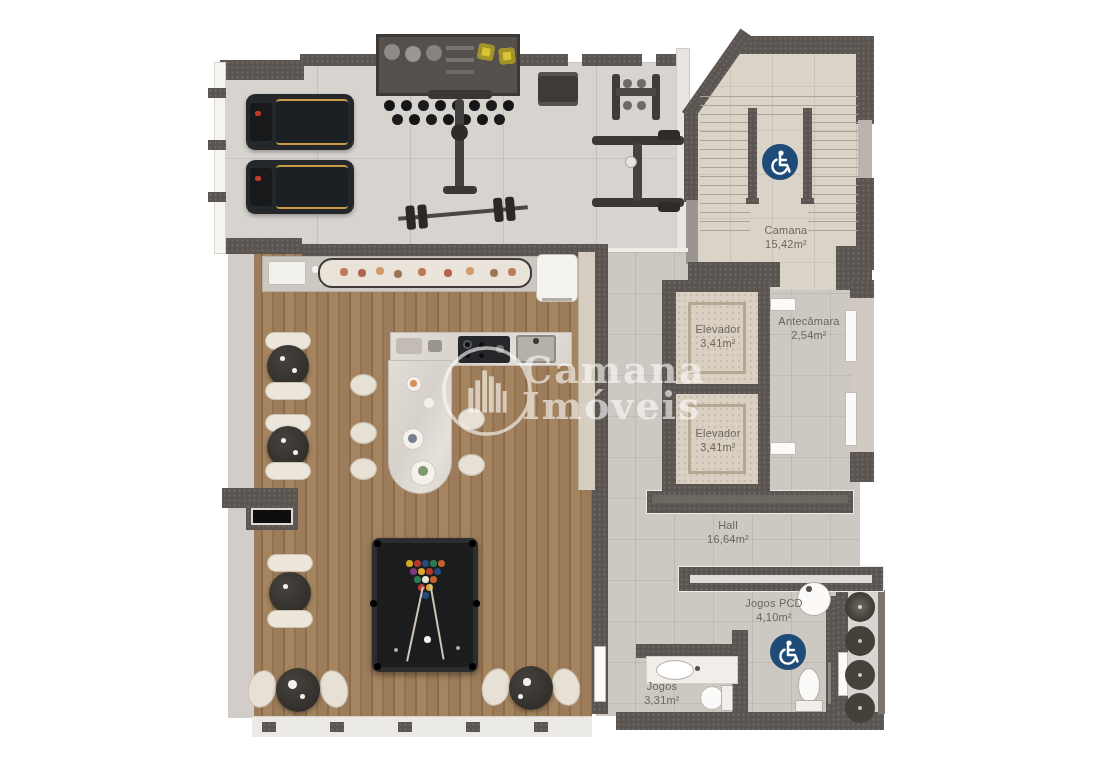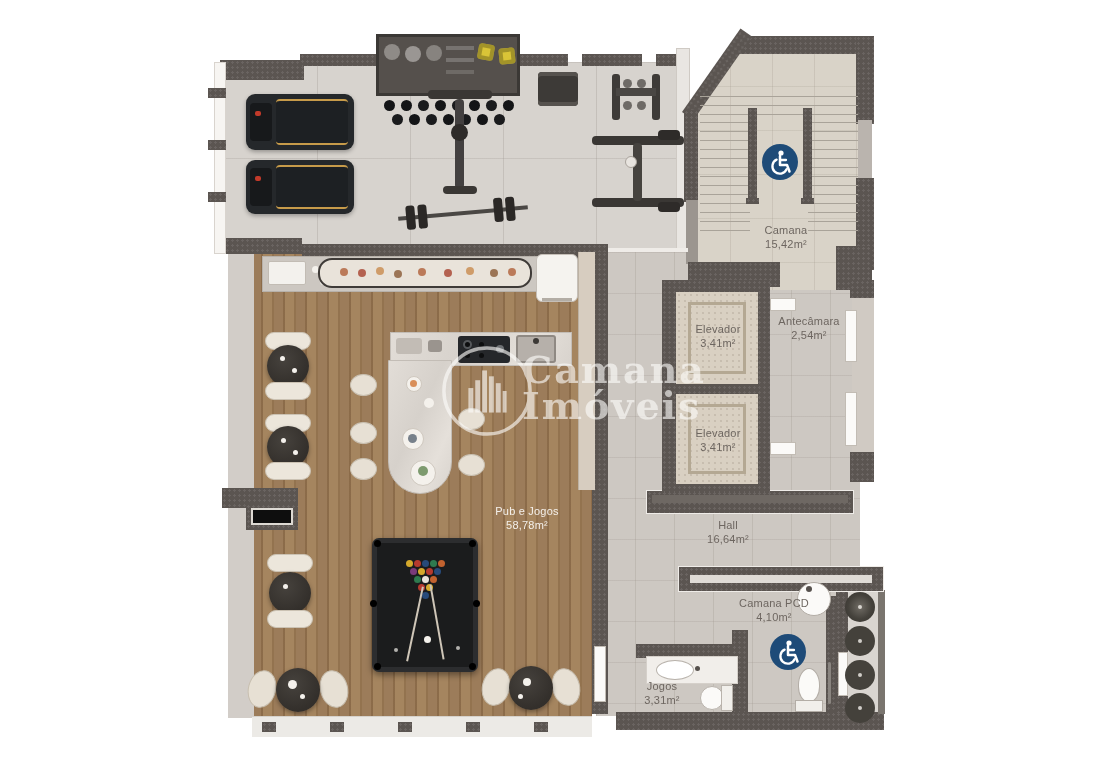--- a/index.html
+++ b/index.html
@@ -302,26 +302,22 @@
     <div>3,41m²</div>
   </div>
   <div class="abs room-label" style="left:747px;top:315px;width:124px;">
     <div>Antecâmara</div>
     <div>2,54m²</div>
   </div>
   <div class="abs room-label" style="left:667px;top:519px;width:122px;">
     <div>Hall</div>
     <div>16,64m²</div>
   </div>
-  <div class="abs room-label light" style="left:462px;top:505px;width:130px;">
-    <div>Pub e Jogos</div>
-    <div>58,78m²</div>
-  </div>
   <div class="abs room-label" style="left:714px;top:597px;width:120px;">
-    <div>Camana PCD</div>
+    <div>Jogos PCD</div>
     <div>4,10m²</div>
   </div>
   <div class="abs room-label" style="left:612px;top:680px;width:100px;">
     <div>Jogos</div>
     <div>3,31m²</div>
   </div>
 
   <div class="abs wm" style="left:430px;top:340px;width:280px;height:100px;">
     <div class="abs" style="left:10px;top:4px;width:94px;height:94px;">
       <svg width="94" height="94" viewBox="0 0 96 96">

